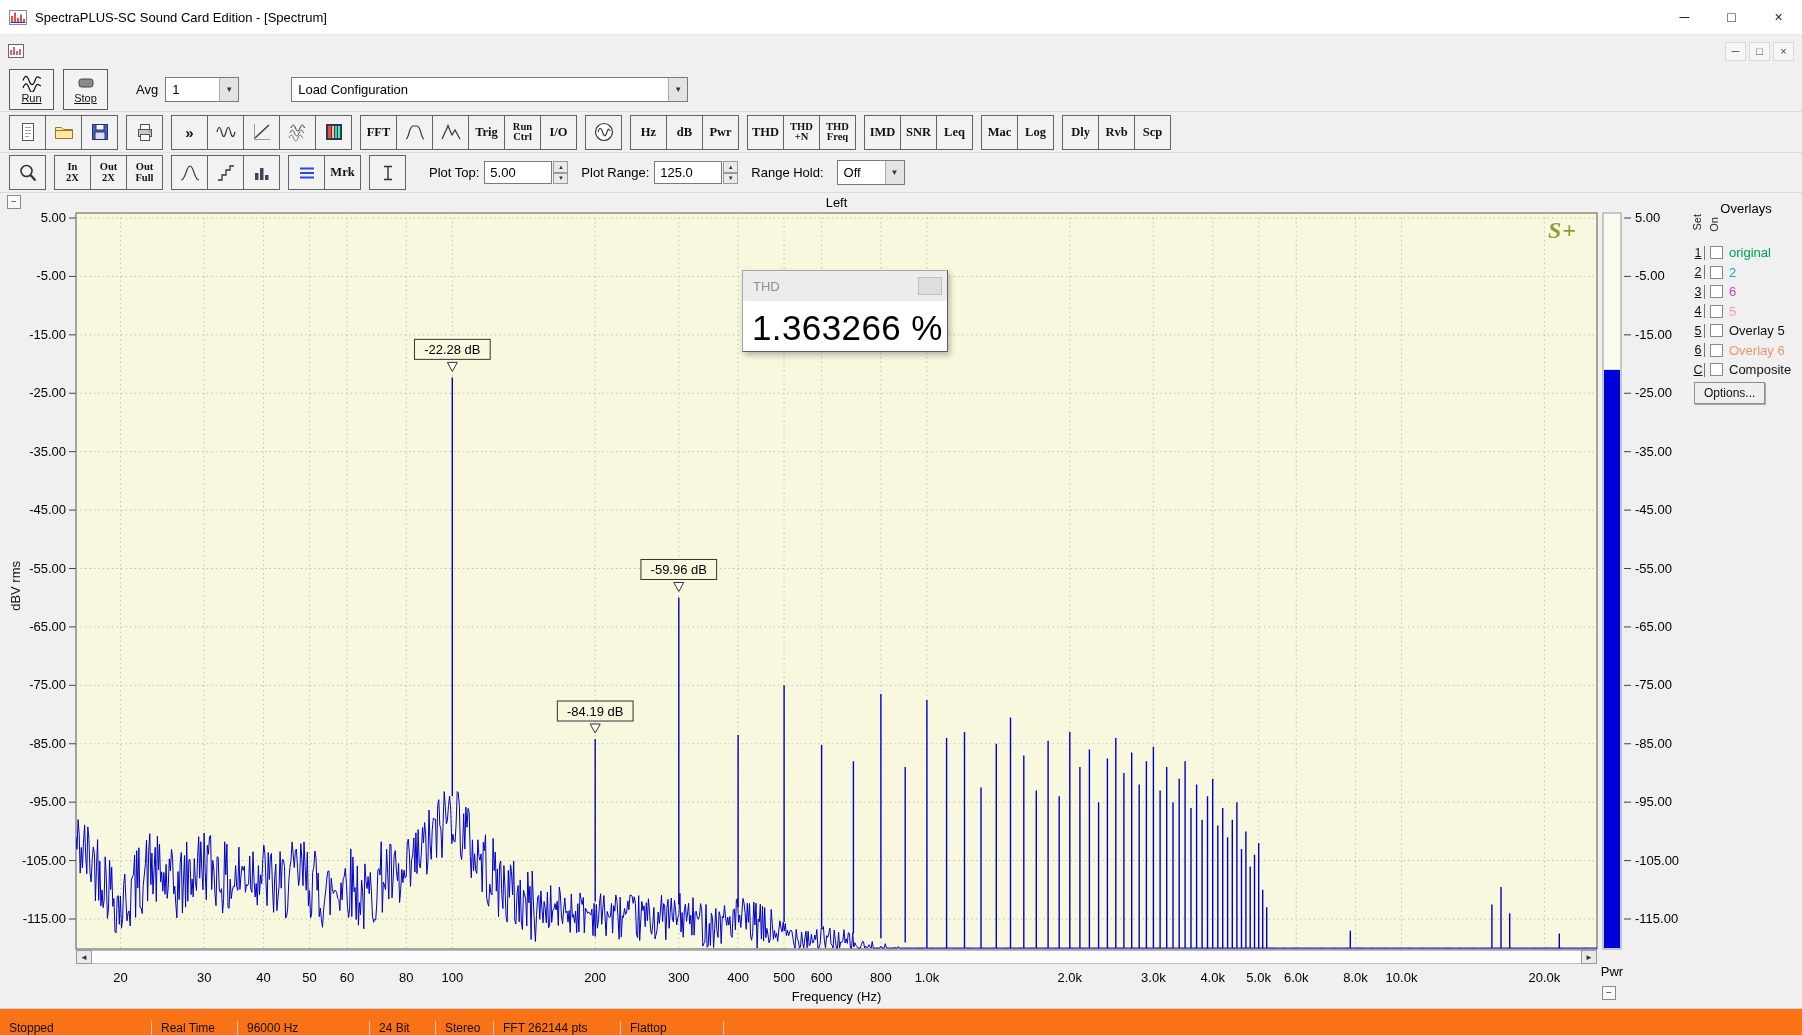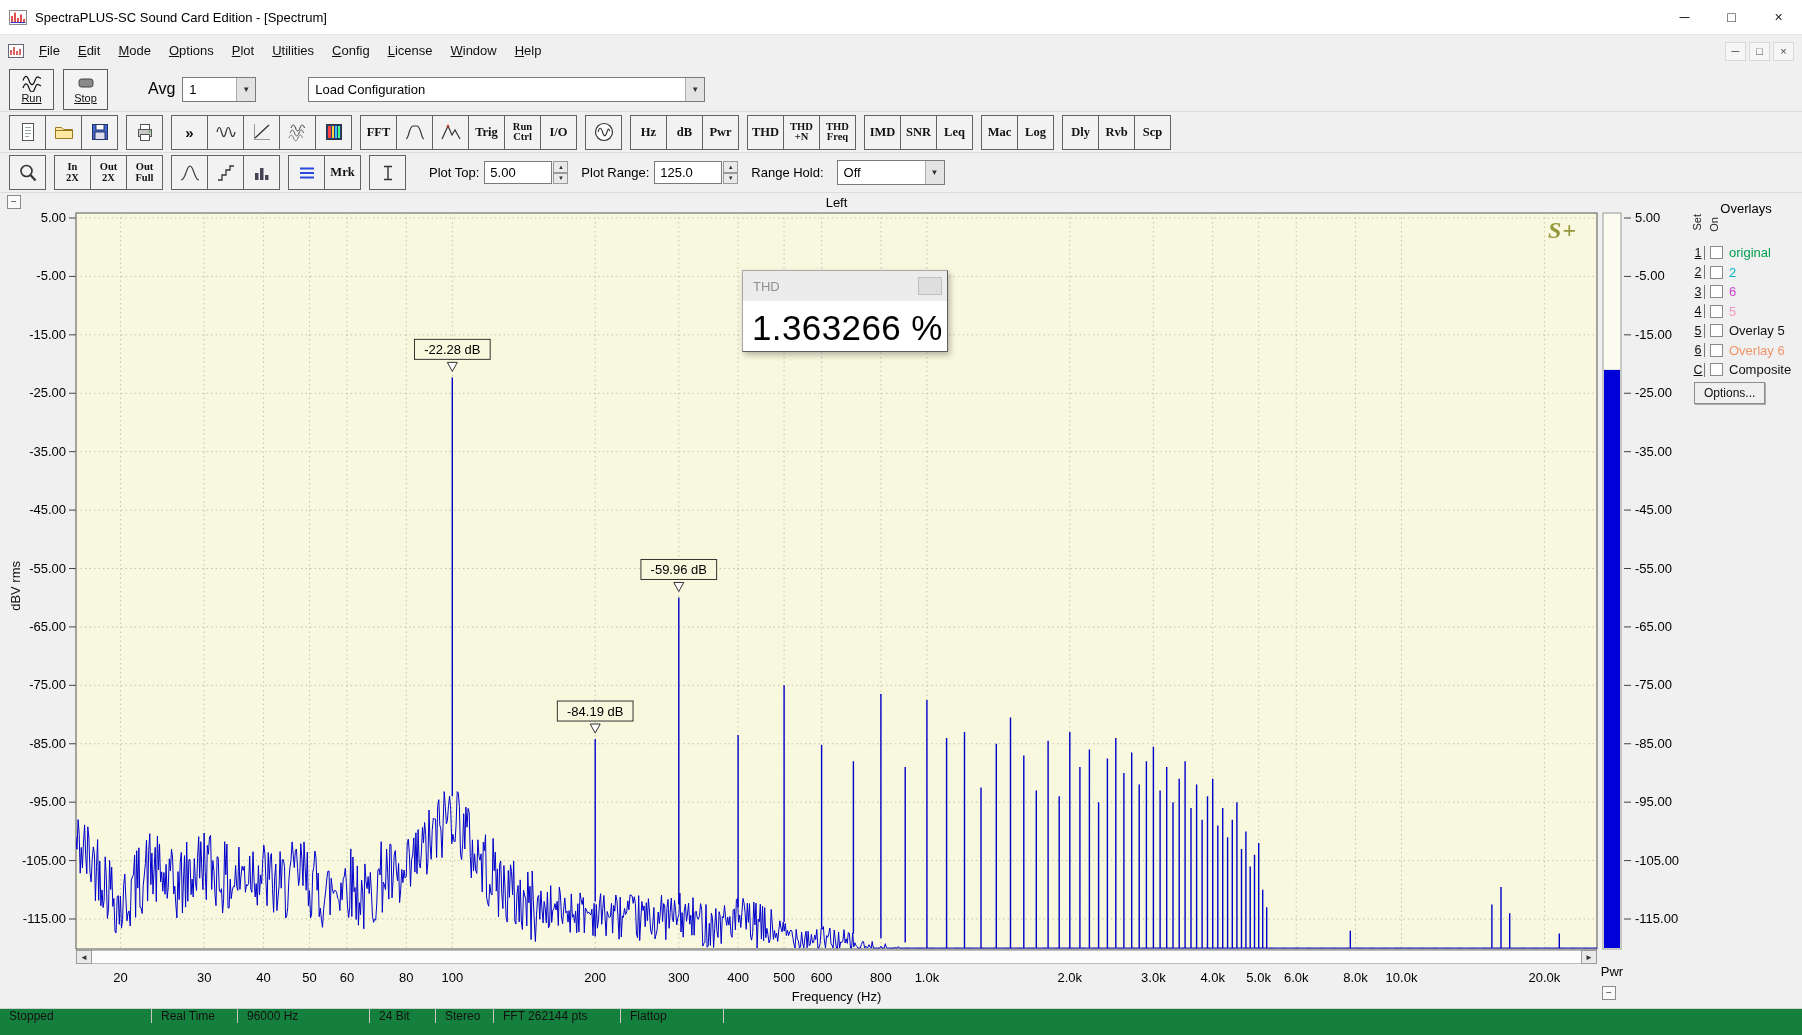--- a/index.html
+++ b/index.html
@@ -22,27 +22,27 @@
 .mdi-controls{margin-left:auto;margin-right:8px;display:flex;gap:3px}
 .mdi-btn{width:21px;height:19px;display:flex;align-items:center;justify-content:center;font-size:11px;color:#444;border:1px solid #d9d9d9;background:#f6f6f6}
 
 
 .toolbar{position:absolute;left:0;width:100%;display:flex;align-items:center;background:#f0f0f0;border-bottom:1px solid #dcdcdc}
 .toolbar-main{top:67px;height:45px}
 .toolbar-row2{top:112px;height:41px}
 .toolbar-row3{top:153px;height:40px}
 .bigbtn{width:45px;height:41px;margin-left:9px;border:1px solid #5a5a5a;background:#f3f3f3;display:flex;flex-direction:column;align-items:center;justify-content:center;gap:1px;font-family:"Liberation Sans",sans-serif;font-size:11px;color:#111;padding:1px}
 .bigbtn .blabel{text-decoration:underline;line-height:11px}
-.avg-label{margin-left:40px;font-size:16px}
+.avg-label{margin-left:28px;font-size:13px}
 .combo{display:flex;align-items:stretch;background:#fff;border:1px solid #7a7a7a;height:25px}
 .combo .val{flex:1;font-size:13px;padding:4px 6px;white-space:nowrap;overflow:hidden;text-align:left}
 .combo .arrow{width:19px;background:#e3e3e3;border-left:1px solid #adadad;display:flex;align-items:center;justify-content:center;font-size:8px;color:#333}
 .avg-combo{width:74px;margin-left:7px}
 .config-combo{width:397px;margin-left:52px}
-.peak-combo{width:108px;margin-left:13px}
+.peak-combo{width:68px;margin-left:13px}
 .tbwrap{display:flex;align-items:center}
 .tgap{width:9px;flex:none}
 .tbtn{min-width:37px;height:35px;margin-right:-1px;border:1px solid #636363;background:#f2f2f2;display:flex;flex-direction:column;align-items:center;justify-content:center;font-family:"Liberation Serif",serif;font-weight:bold;font-size:12.5px;color:#111;padding:0 3px}
 .tbtn:first-child{margin-left:9px}
 .tbwrap > .tbtn:first-child{margin-left:9px}
 .tbtn .l2{font-size:10.5px;line-height:10.5px;font-family:"Liberation Serif",serif}
 .tbtn .glyph{font-family:"Liberation Sans",sans-serif;font-size:15px;line-height:15px}
 .t3-label{font-size:13px;margin-left:13px}
 .t3-label.first{margin-left:24px}
 .numinput{width:68px;height:23px;border:1px solid #7a7a7a;font-size:13px;padding:2px 5px;font-family:"Liberation Sans",sans-serif;margin-left:5px;background:#fff}
@@ -75,21 +75,21 @@
 .ov-options{position:absolute;left:4px;top:181px;font-size:12px;padding:3px 9px;background:#efefef;border:1px solid #8d8d8d;box-shadow:1px 1px 0 #aaa;font-family:"Liberation Sans",sans-serif;color:#111}
 
 
 .thd-window{position:absolute;left:742px;top:77px;width:206px;height:82px;background:#fff;border:1px solid #a8a8a8;border-right-color:#5c5c5c;border-bottom-color:#5c5c5c;box-shadow:2px 3px 6px rgba(0,0,0,0.28);z-index:6}
 .thd-titlebar{height:30px;background:#ececec;display:flex;align-items:center;padding:0 5px 0 10px}
 .thd-title{color:#8f8f8f;font-size:13px;flex:1}
 .thd-btn{width:24px;height:18px;background:#dedede;border:1px solid #c0c0c0}
 .thd-body{font-size:35px;color:#000;padding:7px 0 0 9px;letter-spacing:0.4px;white-space:nowrap}
 
 
-.statusbar{position:absolute;top:1008px;left:0;width:1802px;height:27px;background:#15803d;border-top:1px solid #cfcfcf;display:flex;align-items:flex-start;font-size:12px}
+.statusbar{position:absolute;top:1008px;left:0;width:1802px;height:27px;background:#f97316;border-top:1px solid #cfcfcf;display:flex;align-items:flex-end;font-size:12px}
 .sb-cell{display:flex;align-items:center;padding:0 9px;border-right:1px solid #c6c6c6;white-space:nowrap;color:#111}
 .sb-fill{flex:1;border-right:none}
 button{cursor:default}
 </style>
 </head>
 <body>
 
 <div class="window">
 
   <div class="titlebar">
@@ -108,32 +108,20 @@
     </div>
   </div>
 
   <div class="menubar">
     <span class="mdi-doc-icon">
       <svg width="16" height="14" viewBox="0 0 16 14">
           <rect x="0.5" y="0.5" width="15" height="13" fill="#fff" stroke="#667"></rect>
           <path d="M3 11V6M6 11V3M9 11V7M12 11V5" stroke="#c22" stroke-width="1.4"></path>
         </svg>
     </span>
-    <div id="menu-items" class="menu-items">
-        <div class="menu-item">File</div>
-        <div class="menu-item">Edit</div>
-        <div class="menu-item">Mode</div>
-        <div class="menu-item">Options</div>
-        <div class="menu-item">Plot</div>
-        <div class="menu-item">Utilities</div>
-        <div class="menu-item">Config</div>
-        <div class="menu-item">License</div>
-        <div class="menu-item">Window</div>
-        <div class="menu-item">Help</div>
-      </div>
     <div class="mdi-controls">
       <span class="mdi-btn">─</span>
       <span class="mdi-btn">□</span>
       <span class="mdi-btn">×</span>
     </div>
   </div>
 
   <div class="toolbar toolbar-main">
     <button class="bigbtn">
       <svg width="26" height="18" viewBox="0 0 22 18">

